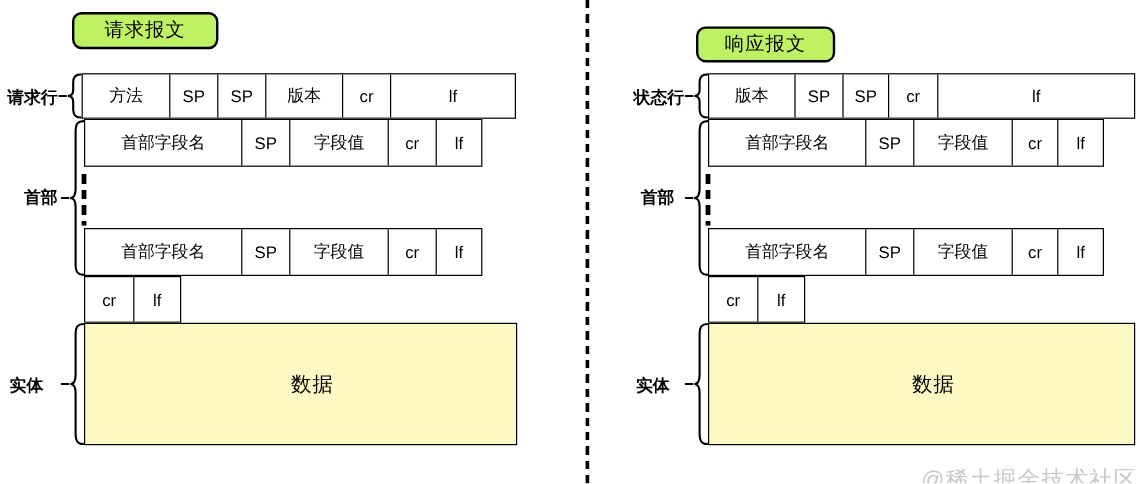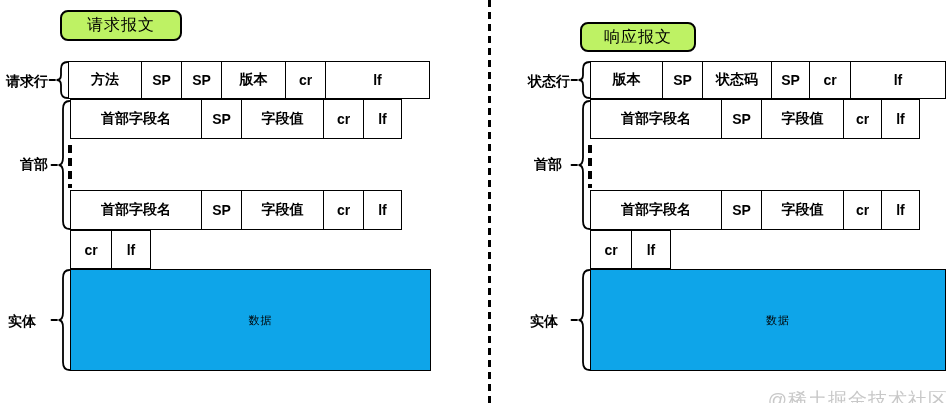--- a/index.html
+++ b/index.html
@@ -16,26 +16,26 @@
   }
   .side-label {
     position:absolute; font-size:14px; height:17px; line-height:17px;
     text-align:right; white-space:nowrap;font-weight:bold;
   }
   .row {
     position:absolute; display:flex; border:1.5px solid #000; background:#fff;
   }
   .cell {
     display:flex; align-items:center; justify-content:center;
-    font-size:14px; white-space:nowrap; overflow:hidden;font-weight:bold;
+    font-size:14px; white-space:nowrap; overflow:hidden;
   }
   .cell + .cell { border-left:1.5px solid #000; }
   .data-box {
-    position:absolute; border:1.5px solid #000; background:#0ea5e9;
-    display:flex; align-items:center; justify-content:center; font-size:11px;
+    position:absolute; border:1.5px solid #000; background:#fef9c3;
+    display:flex; align-items:center; justify-content:center; font-size:17px;
     letter-spacing:1px;
     padding-left:20px;
   }
   .brace { position:absolute; }
   .repeat-dash {
     position:absolute; width:4px;
     background:repeating-linear-gradient(to bottom,#000 0 8px,transparent 8px 13px);
   }
   .separator {
     position:absolute; left:488px; top:0; width:3px; height:403px;
@@ -122,21 +122,20 @@
 
     <div class="side-label" style="left:522px;top:73px;width:48px">状态行</div>
 
     <svg class="brace" style="left:570px;top:61px" width="20" height="38" viewBox="0 0 20 38">
       <path d="M19.5,1 C14,1 13,4 13,8 L13,14 C13,17.5 11.5,19 8.5,19 C11.5,19 13,20.5 13,24 L13,30 C13,34 14,37 19.5,37 M1.5,19 L7,19" stroke="#000" stroke-width="1.8" fill="none" stroke-linecap="round"></path>
     </svg>
 
     <div class="row" style="left:590px;top:61px;width:356px;height:38px">
       <div class="cell" style="flex:0 0 71px">版本</div>
       <div class="cell" style="flex:0 0 40px">SP</div>
-      <div class="cell" style="flex:0 0 69px">状态码</div>
       <div class="cell" style="flex:0 0 38px">SP</div>
       <div class="cell" style="flex:0 0 41px">cr</div>
       <div class="cell" style="flex:1 1 auto">lf</div>
     </div>
 
     <div class="side-label" style="left:534px;top:156px;width:34px;text-align:left">首部</div>
 
     <svg class="brace" style="left:570px;top:100px" width="20" height="130" viewBox="0 0 20 130">
       <path d="M19.5,1 C14,1 13,4.5 13,9 L13,57.5 C13,62.5 11.5,65 8.5,65 C11.5,65 13,67.5 13,72.5 L13,121 C13,125.5 14,129 19.5,129 M1.5,65 L7,65" stroke="#000" stroke-width="1.8" fill="none" stroke-linecap="round"></path>
     </svg>

